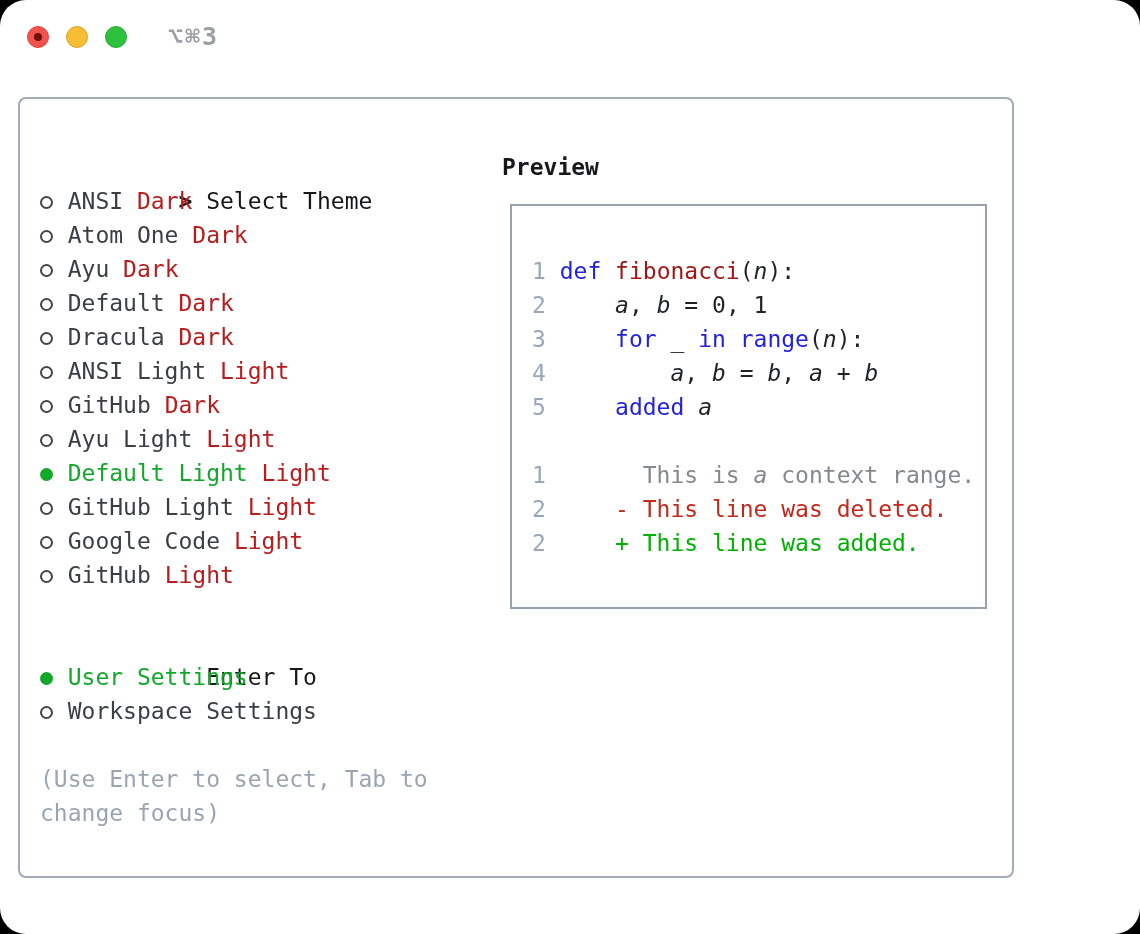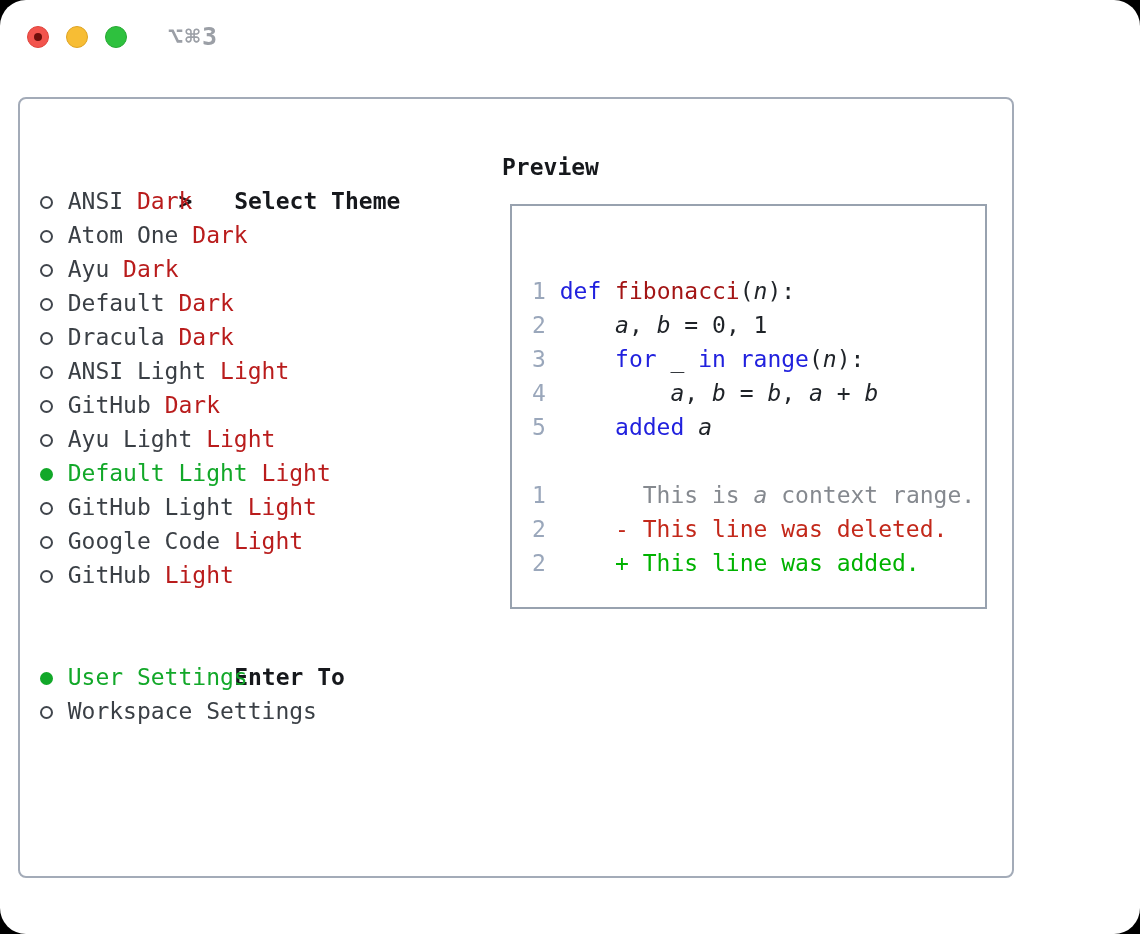--- a/index.html
+++ b/index.html
@@ -21,30 +21,30 @@
   
   .panel{position:absolute;left:18px;top:97px;width:996px;height:781px;background:#fff;
          border:2px solid #a3abb8;border-radius:8px;font-size:23px;line-height:34px;color:#3a3f45;}
   .row{height:34px;white-space:pre;}
   .marker{display:inline-block;width:2ch;}
   .dot{display:inline-block;width:13px;height:13px;border-radius:50%;
        border:2px solid #41464d;vertical-align:0px;}
   .sel .dot{background:#12a829;border-color:#12a829;}
   .sel .iname{color:#12a829;}
   .cursor{font-weight:700;color:#16181c;}
-  .hdr{font-weight:700;color:#16181c;margin-left:28px;}
+  .hdr{font-weight:400;color:#16181c;}
   .iname{color:#3a3f45;}
   .variant{color:#b91c1c;}
   #theme-list{position:absolute;left:20px;top:51px;}
   #apply-list{position:absolute;left:20px;top:527px;}
   .hint{position:absolute;left:20px;top:663px;width:445px;color:#9aa4b2;}
   
   .preview-title{position:absolute;left:482px;top:51px;height:34px;font-weight:700;color:#16181c;}
   .preview-box{position:absolute;left:490px;top:105px;width:477px;height:405px;
-               border:2px solid #98a2af;background:#fff;padding:68px 0 0 20px;overflow:hidden;}
+               border:2px solid #98a2af;background:#fff;padding:48px 0 0 20px;overflow:hidden;}
   .cline{white-space:pre;height:34px;line-height:34px;color:#1f2328;}
   .ln{display:inline-block;width:1ch;margin-right:1ch;text-align:right;color:#9aa7bb;}
   .tok-kw{color:#2121de;}
   .tok-fn{color:#a31515;}
   .tok-v{color:#1f2328;font-style:italic;}
   .tok-p{color:#1f2328;}
   .tok-ctx{color:#85898f;}
   .tok-ctx-i{color:#85898f;font-style:italic;}
   .tok-del{color:#c3281a;}
   .tok-add{color:#00b200;}
@@ -84,20 +84,21 @@
 
       <div id="apply-list">
         <div class="row">
           <span class="marker"> </span><span class="hdr">Enter To</span>
         </div>
 
       <div class="row sel"><span class="marker"><span class="dot"></span></span><span class="iname">User Settings</span></div>
           <div class="row"><span class="marker"><span class="dot"></span></span><span class="iname">Workspace Settings</span></div>
         </div>
 
+      <div class="hint">(Use Enter to select, Tab to change focus)</div>
 
       <div class="preview-title">Preview</div>
       <div class="preview-box" id="preview-box">
 
       <div class="cline"><span class="ln">1</span><span class="tok-kw">def</span><span class="tok-p"> </span><span class="tok-fn">fibonacci</span><span class="tok-p">(</span><span class="tok-v">n</span><span class="tok-p">):</span></div>
           <div class="cline"><span class="ln">2</span><span class="tok-p">    </span><span class="tok-v">a</span><span class="tok-p">, </span><span class="tok-v">b</span><span class="tok-p"> = 0, 1</span></div>
           <div class="cline"><span class="ln">3</span><span class="tok-p">    </span><span class="tok-kw">for</span><span class="tok-p"> _ </span><span class="tok-kw">in</span><span class="tok-p"> </span><span class="tok-kw">range</span><span class="tok-p">(</span><span class="tok-v">n</span><span class="tok-p">):</span></div>
           <div class="cline"><span class="ln">4</span><span class="tok-p">        </span><span class="tok-v">a</span><span class="tok-p">, </span><span class="tok-v">b</span><span class="tok-p"> = </span><span class="tok-v">b</span><span class="tok-p">, </span><span class="tok-v">a</span><span class="tok-p"> + </span><span class="tok-v">b</span></div>
           <div class="cline"><span class="ln">5</span><span class="tok-p">    </span><span class="tok-kw">added</span><span class="tok-p"> </span><span class="tok-v">a</span></div>
           <div class="cline"><span class="ln"></span></div>

